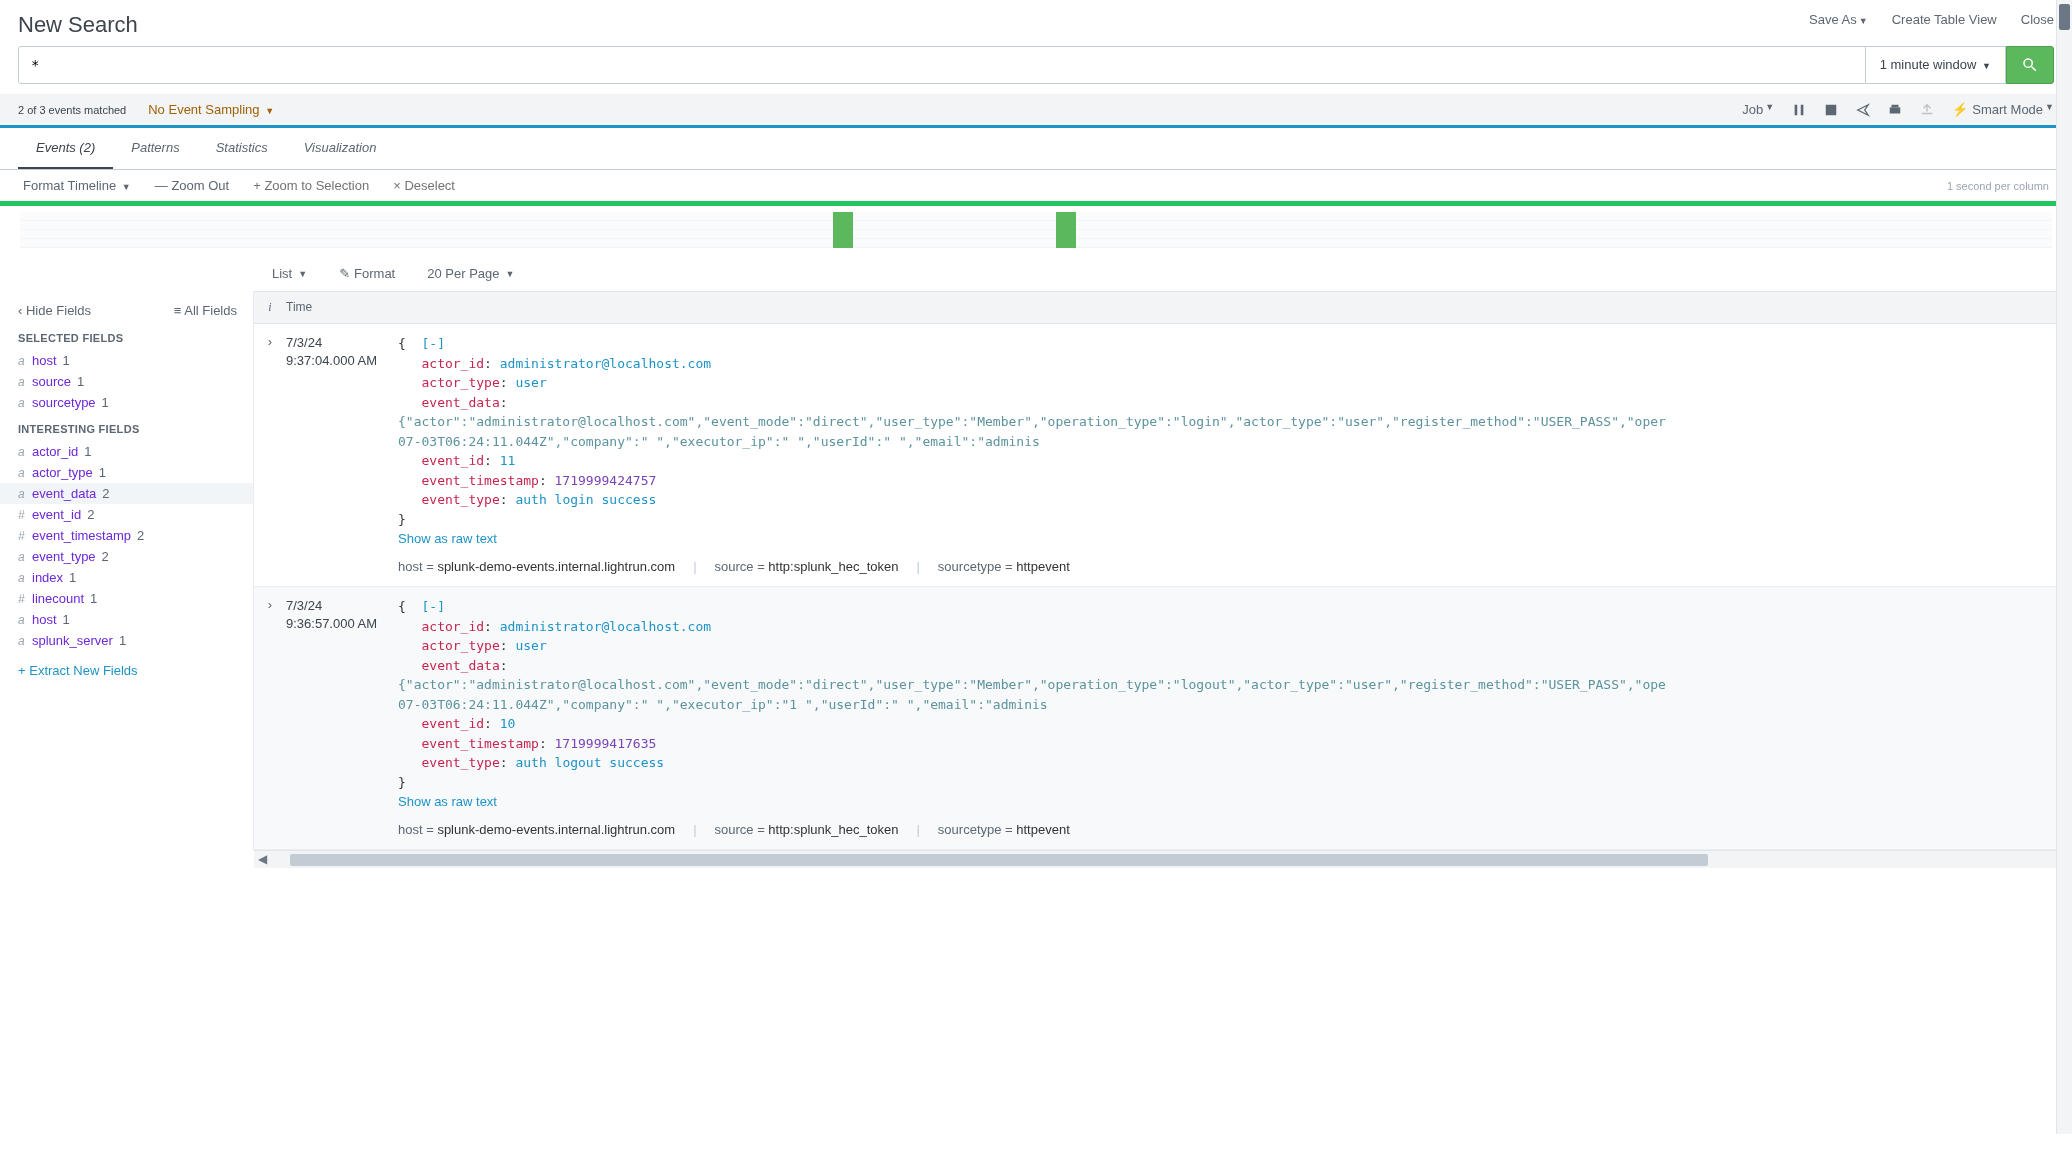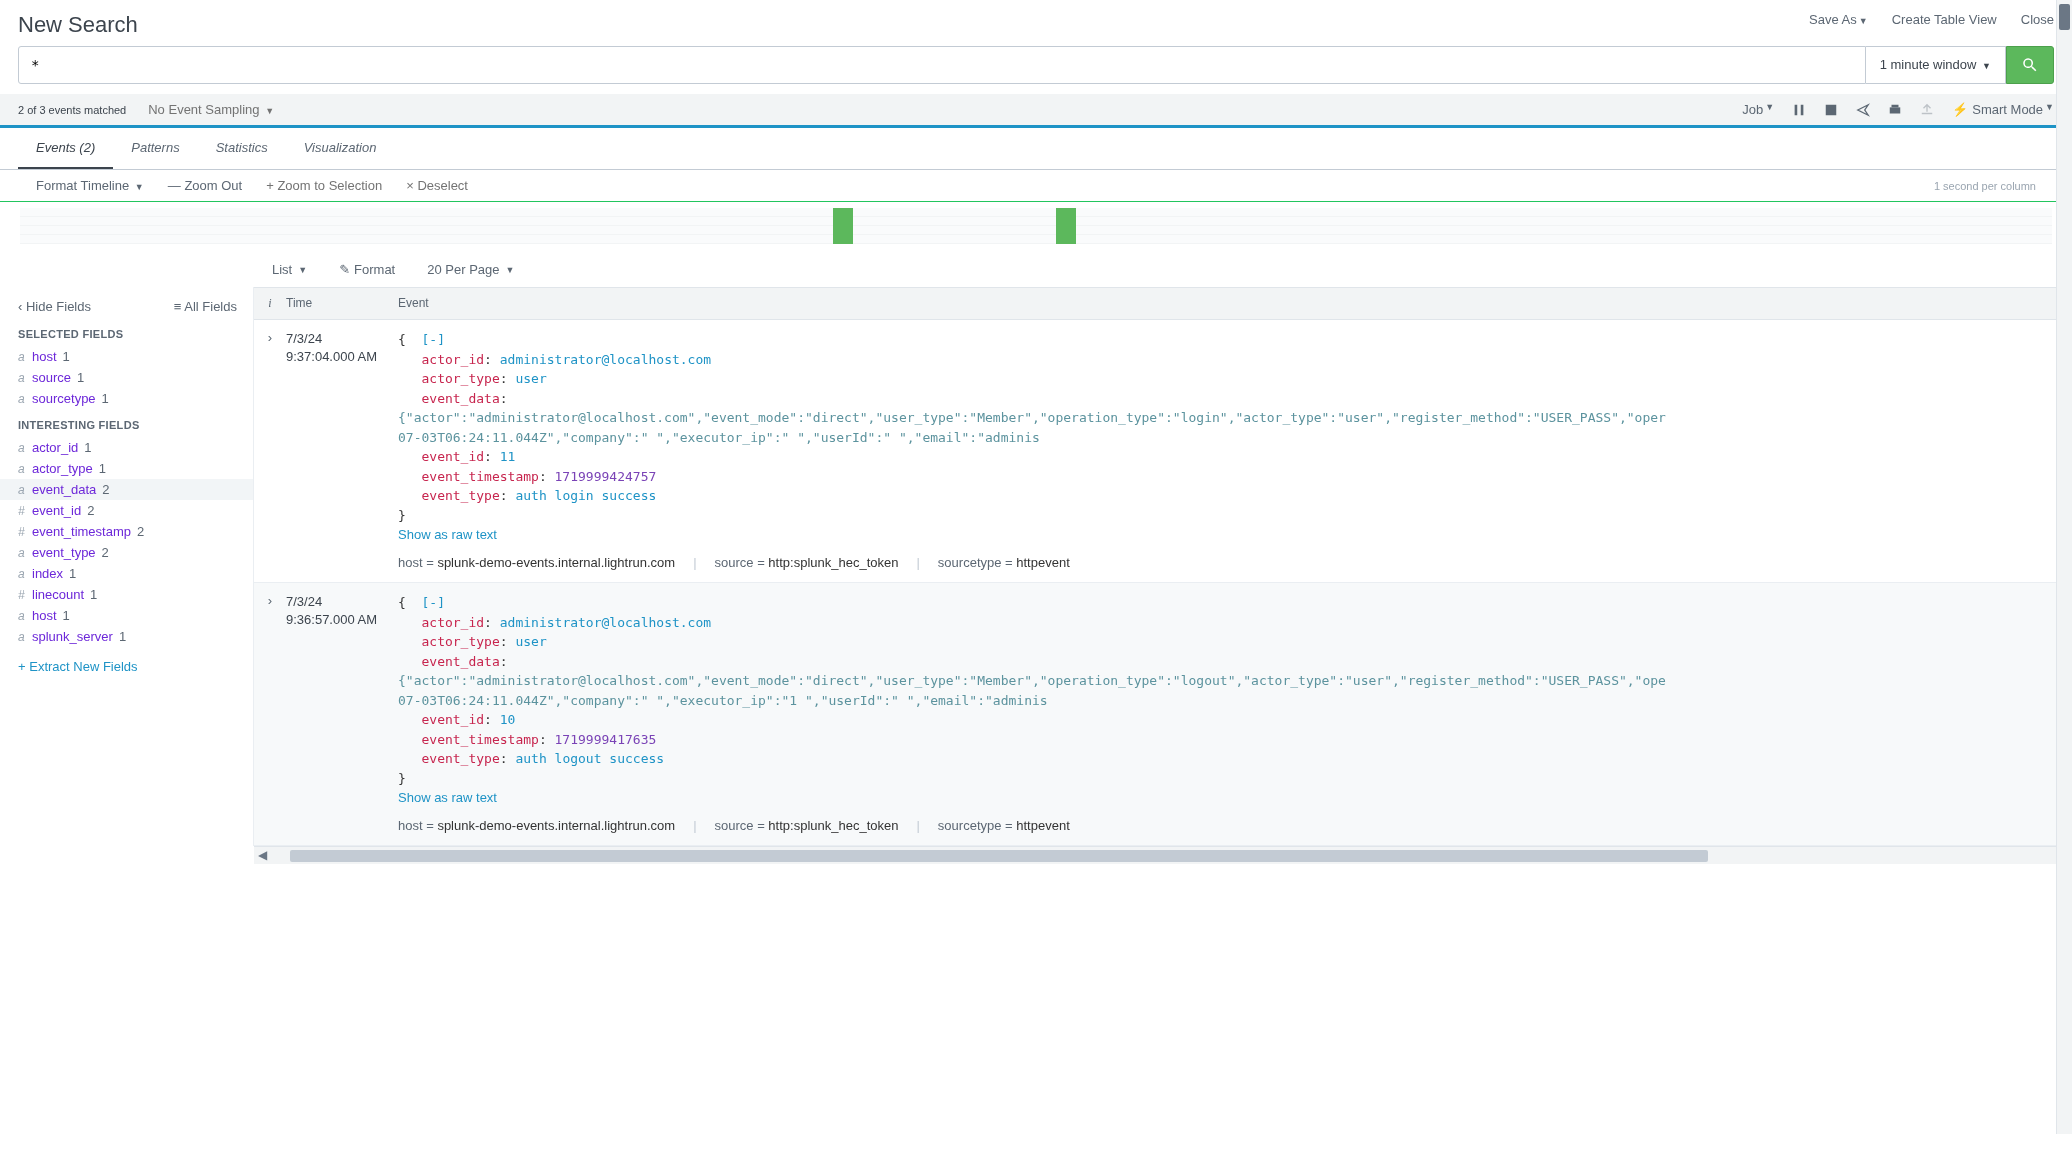--- a/index.html
+++ b/index.html
@@ -13,31 +13,31 @@
 
   .search-row { display: flex; padding: 0 18px 10px 18px; gap: 0; }
   .search-input-wrap { flex: 1; display: flex; align-items: center; border: 1px solid #c3cbd4; background: #fff; padding: 10px 12px; border-radius: 3px 0 0 3px; }
   .search-input { border: none; outline: none; font-size: 14px; width: 100%; font-family: monospace; }
   .time-picker { border: 1px solid #c3cbd4; border-left: none; padding: 10px 14px; color: #3c444d; font-size: 13px; cursor: pointer; }
   .search-btn { background: #5cb85c; border: 1px solid #4ca04c; color: #fff; width: 48px; display: flex; align-items: center; justify-content: center; cursor: pointer; border-radius: 0 3px 3px 0; }
   .search-btn svg { width: 18px; height: 18px; fill: #fff; }
 
   .status-row { display: flex; align-items: center; padding: 8px 18px; background: #f2f4f5; color: #5c6773; border-bottom: 3px solid #1e93c6; }
   .events-matched { font-size: 11px; color: #3c444d; }
-  .sampling { margin-left: 22px; color: #737373; font-size: 13px; cursor: pointer; }
+  .sampling { margin-left: 22px; color: #a16207; font-size: 13px; cursor: pointer; }
   .job-controls { margin-left: auto; display: flex; align-items: center; gap: 18px; color: #5c6773; }
   .job-btn { cursor: pointer; display: flex; align-items: flex-start; }
   .icon-btn { width: 14px; height: 14px; cursor: pointer; }
   .disabled-icon { opacity: 0.35; cursor: default; }
 
   .tabs-row { display: flex; border-bottom: 1px solid #c3cbd4; padding: 0 18px; }
   .tab { padding: 12px 18px; color: #5c6773; cursor: pointer; font-size: 13px; font-style: italic; }
   .tab.active { color: #3c444d; border-bottom: 2px solid #3c444d; font-weight: 500; }
 
-  .timeline-row { display: flex; align-items: center; padding: 8px 36px; border-bottom: 1px solid #22c55e; position: relative; }
+  .timeline-row { display: flex; align-items: center; padding: 8px 23px; border-bottom: 5px solid #22c55e; position: relative; }
   .timeline-btn { color: #5c6773; font-size: 13px; margin-right: 24px; cursor: pointer; }
   .timeline-btn.disabled { color: #737373; cursor: default; }
   .timeline-label-right { margin-left: auto; font-size: 11px; color: #9aa5b0; }
 
   .timeline-chart { position: relative; height: 36px; margin: 6px 20px 8px 20px; }
   .timeline-bg { position: absolute; inset: 0; background: repeating-linear-gradient(to bottom, #fafbfc, #fafbfc 8px, #f2f4f5 8px, #f2f4f5 9px); }
   .timeline-bar { position: absolute; bottom: 0; width: 20px; background: #5cb85c; }
   .timeline-bar.b1 { left: 40%; height: 36px; }
   .timeline-bar.b2 { left: 51%; height: 36px; }
 
@@ -255,21 +255,20 @@
           <span class="field-count">1</span>
         </div>
       </div>
     <div class="extract-link">+ <span>Extract New Fields</span></div>
   </div>
 
   <div class="events-area">
     <div class="table-header">
       <div class="col-i">i</div>
       <div class="col-time">Time</div>
-      <div class="col-event">Event</div>
     </div>
     <div id="events-list">
         <div class="event-row">
           <div class="expand-col">›</div>
           <div class="time-col">7/3/24<br>9:37:04.000 AM</div>
           <div class="event-col"><span class="brace">{</span>&nbsp;&nbsp;<span class="collapse-link">[-]</span><br>&nbsp;&nbsp;&nbsp;<span class="json-key">actor_id</span>: <span class="json-val">administrator@localhost.com</span><br>&nbsp;&nbsp;&nbsp;<span class="json-key">actor_type</span>: <span class="json-val">user</span><br>&nbsp;&nbsp;&nbsp;<span class="json-key">event_data</span>:<br><span class="muted-json">{"actor":"administrator@localhost.com","event_mode":"direct","user_type":"Member","operation_type":"login","actor_type":"user","register_method":"USER_PASS","oper</span><br><span class="muted-json">07-03T06:24:11.044Z","company":"                        ","executor_ip":"           ","userId":"                                         ","email":"adminis</span><br>&nbsp;&nbsp;&nbsp;<span class="json-key">event_id</span>: <span class="json-val">11</span><br>&nbsp;&nbsp;&nbsp;<span class="json-key">event_timestamp</span>: <span class="json-num">1719999424757</span><br>&nbsp;&nbsp;&nbsp;<span class="json-key">event_type</span>: <span class="json-val">auth login success</span><br><span class="brace">}</span><br><span class="raw-link">Show as raw text</span><div class="meta-row">
               <span>host = <span class="mval">splunk-demo-events.internal.lightrun.com</span></span>
               <span class="divider">|</span>
               <span>source = <span class="mval">http:splunk_hec_token</span></span>
               <span class="divider">|</span>

